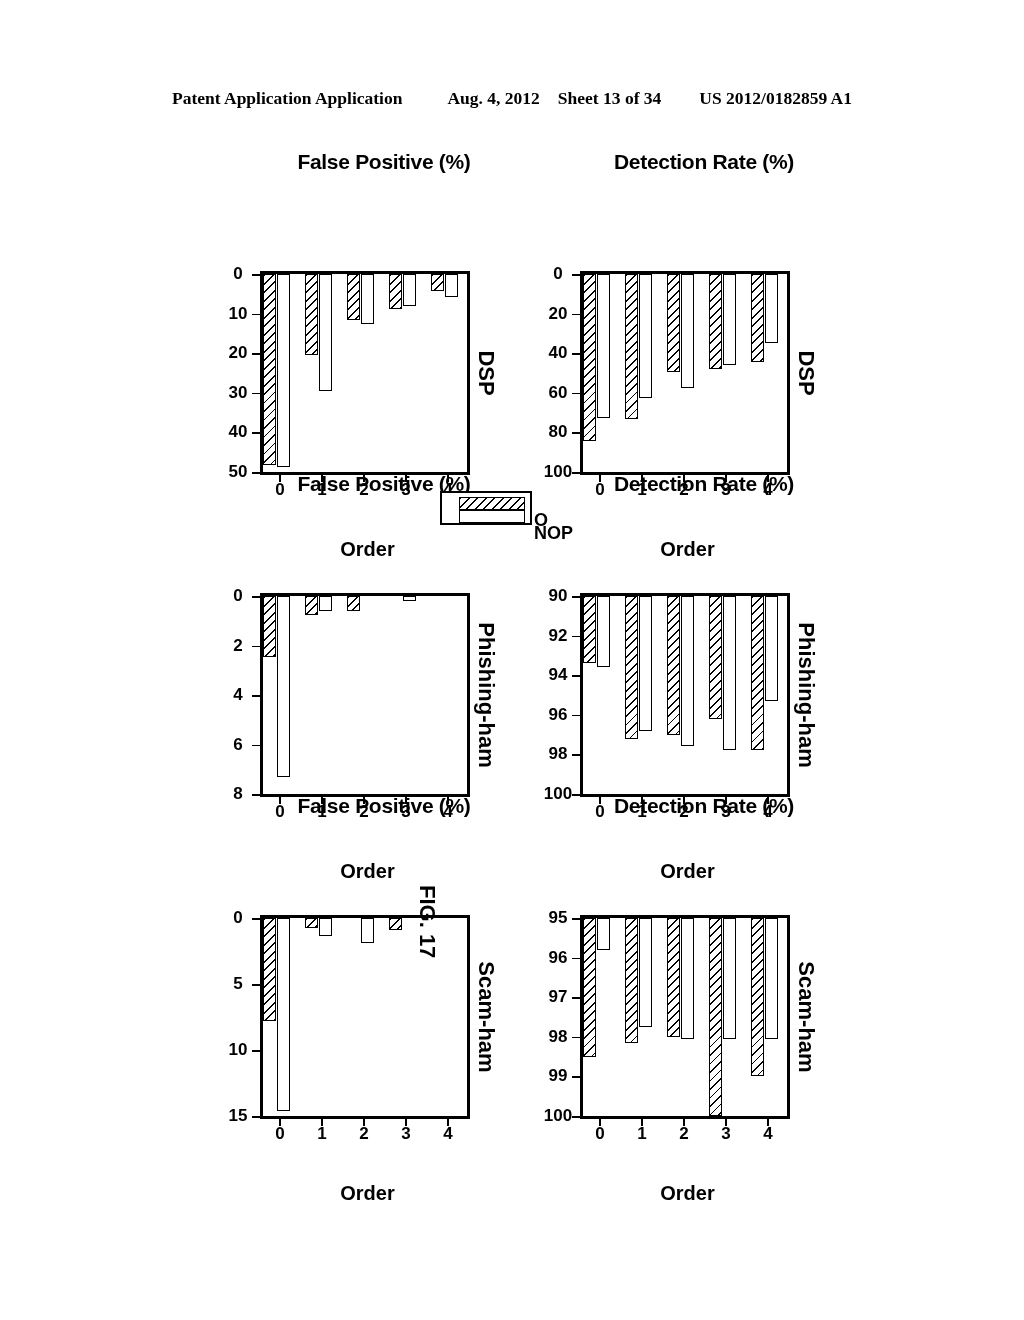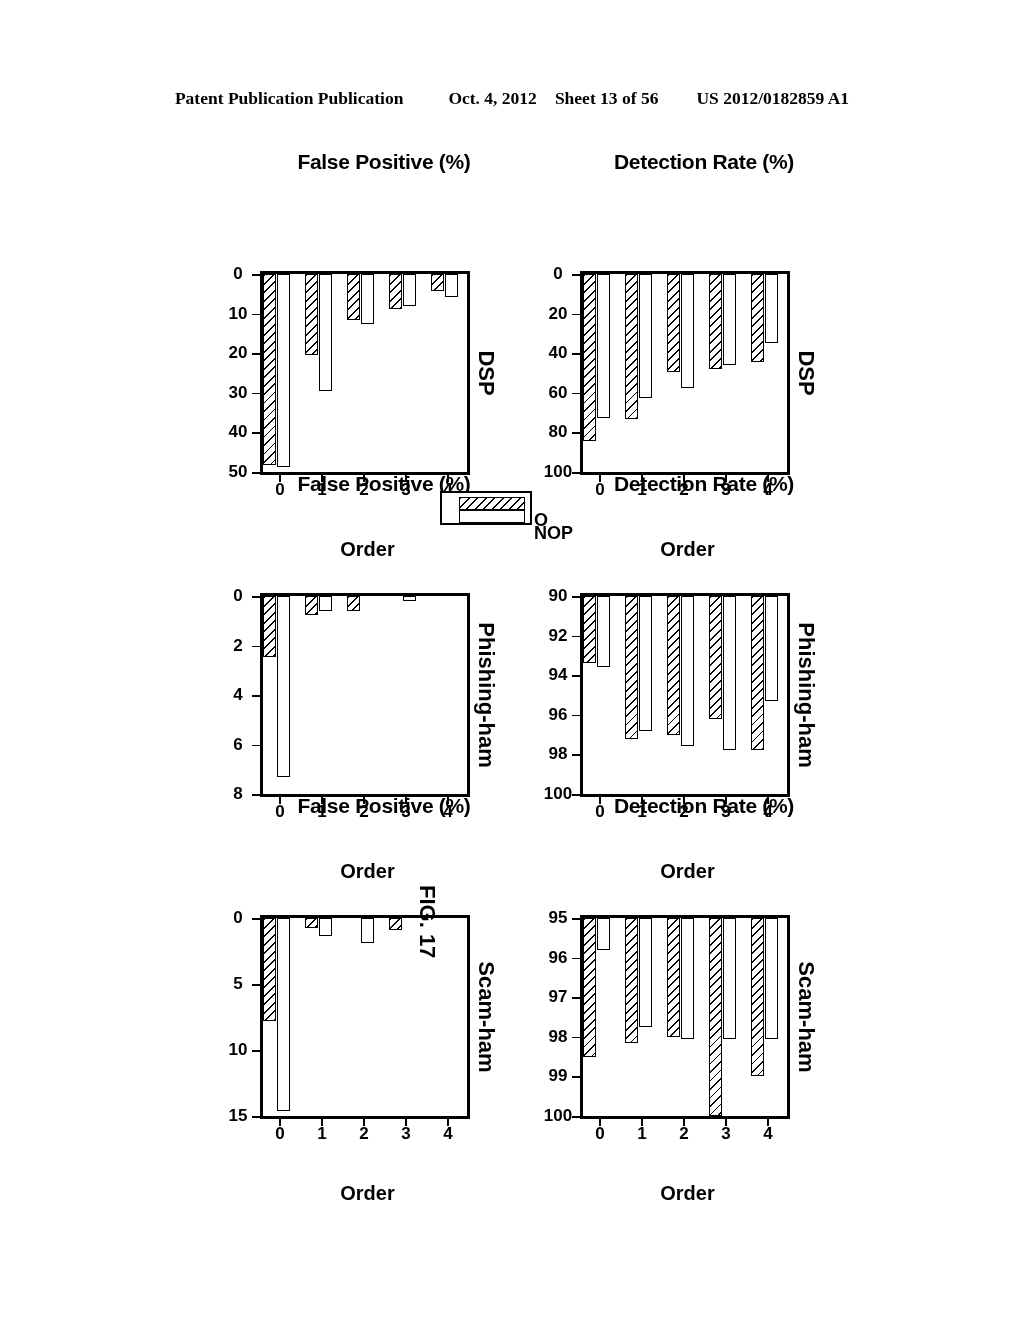--- a/index.html
+++ b/index.html
@@ -67,23 +67,23 @@
          transform:rotate(-90deg);transform-origin:0 0;}
 
   
   #figcap{position:absolute;left:690px;top:392px;font-size:22px;font-weight:bold;
           white-space:nowrap;}
 </style>
 </head>
 <body>
 
 <div class="hdr">
-  <span class="s1">Patent Publication Publication</span>
-  <span class="s2">Oct. 4, 2012</span>
-  <span class="s3">Sheet 13 of 56</span>
+  <span class="s1">Patent Application Application</span>
+  <span class="s2">Aug. 4, 2012</span>
+  <span class="s3">Sheet 13 of 34</span>
   <span>US 2012/0182859 A1</span>
 </div>
 
 <div id="fig-stage">
 
   <div class="figrow r1">
     <div class="panel c0">
         <div class="ylab">Detection Rate (%)</div>
         <div class="plotwrap">
           <div class="ptitle">DSP</div>

